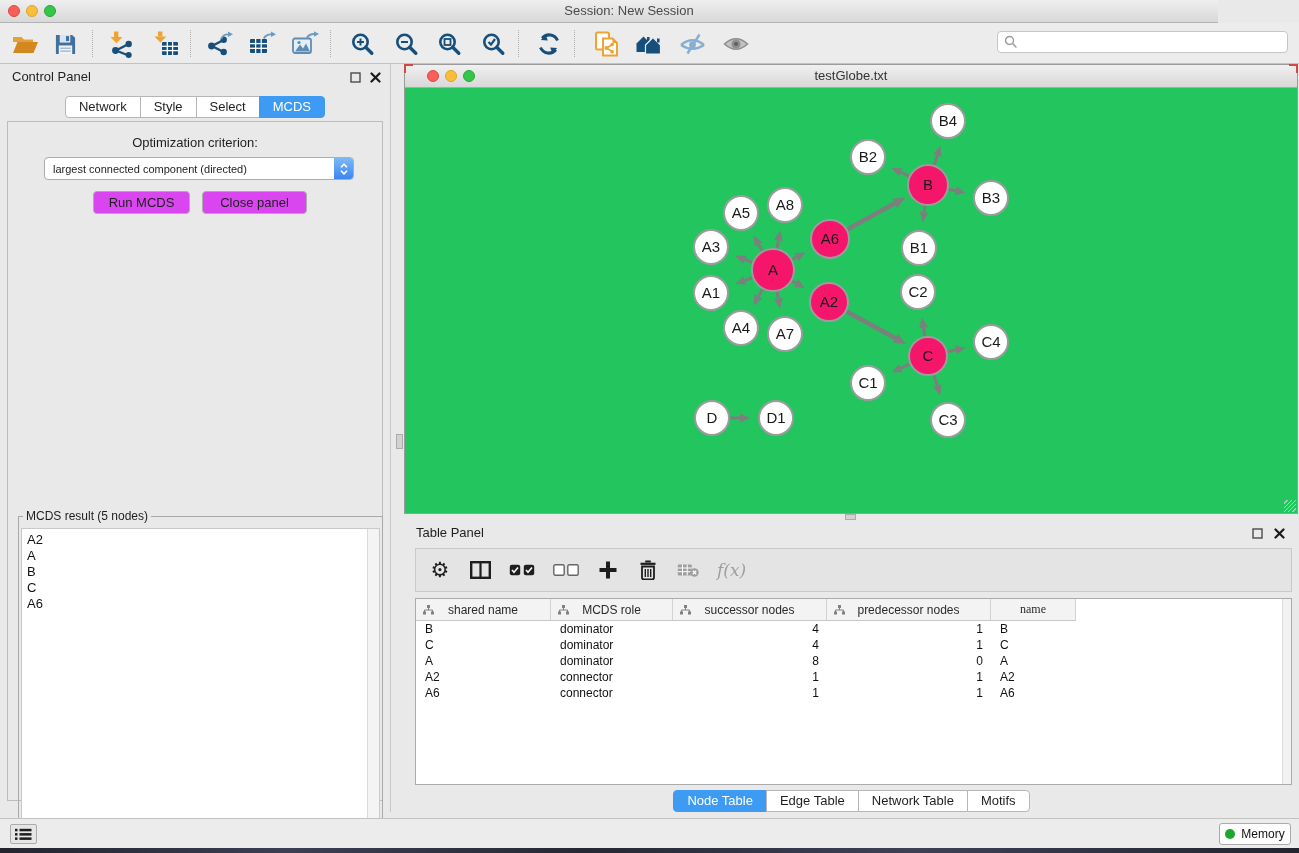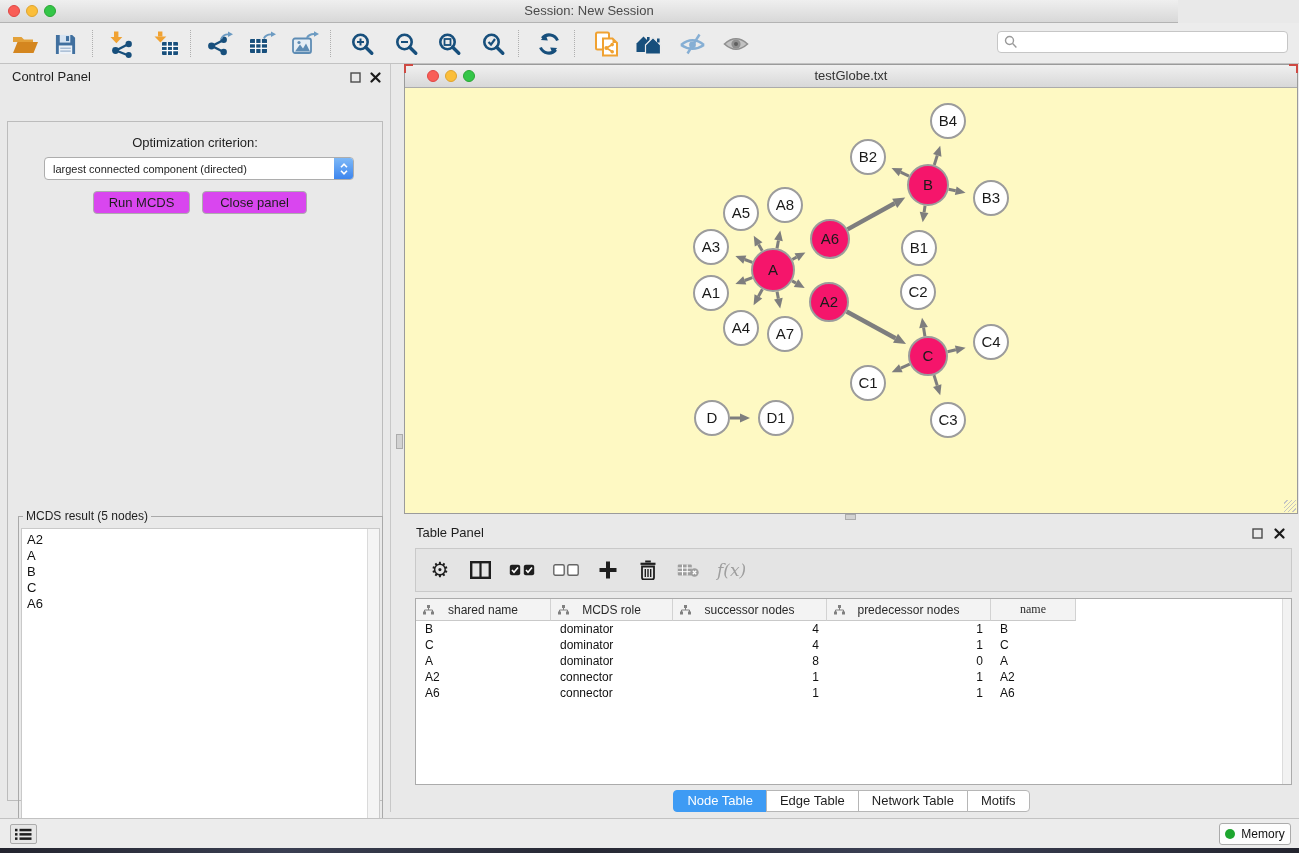--- a/index.html
+++ b/index.html
@@ -4,21 +4,21 @@
 <style>
   html,body{margin:0;padding:0;}
   body{
     width:1299px;height:853px;position:relative;overflow:hidden;
     background:#E9E9E9;
     font-family:"Liberation Sans","DejaVu Sans",sans-serif;
     -webkit-font-smoothing:antialiased;
   }
   
   .titlebar{position:absolute;left:0;top:0;width:1178px;height:22px;
-    background:linear-gradient(#EFEFEF,#D8D8D8);border-bottom:1px solid #B3B3B3;}
+    background:linear-gradient(#EFEFEF,#D8D8D8);border-bottom:1px solid #B3B3B3;padding-left:40px;}
   .tl{position:absolute;top:5px;width:12px;height:12px;border-radius:50%;box-sizing:border-box;}
   .tl-red{left:8px;background:#F95E57;border:1px solid #DF4744;}
   .tl-yellow{left:26px;background:#FBBE3A;border:1px solid #DEA42F;}
   .tl-green{left:44px;background:#34C648;border:1px solid #2BA636;}
   .title-text{text-align:center;line-height:22px;font-size:13px;color:#4A4A4A;}
   
   .toolbar{position:absolute;left:0;top:23px;width:1299px;height:40px;background:#ECECEC;
     border-bottom:1px solid #C2C2C2;}
   .tb-icon{position:absolute;top:5px;width:32px;height:32px;display:flex;align-items:center;justify-content:center;}
   .tb-sep{position:absolute;top:7px;height:27px;border-left:1px dotted #AFAFAF;width:0;}
@@ -57,21 +57,21 @@
   .list-scrollbar{position:absolute;right:0;top:0;bottom:0;width:11px;background:#F4F4F4;border-left:1px solid #DADADA;}
   .v-handle{position:absolute;left:396px;top:434px;width:7px;height:15px;background:#D2D2D2;border:1px solid #ACACAC;box-sizing:border-box;}
   .h-handle{position:absolute;left:845px;top:514px;width:11px;height:6px;background:#D2D2D2;border:1px solid #ACACAC;box-sizing:border-box;}
   
   .nw{position:absolute;left:404px;top:64px;width:894px;height:450px;background:#FFF;
     border:1px solid #9B9B9B;box-sizing:border-box;}
   .nw-titlebar{position:relative;height:22px;background:linear-gradient(#F0F0F0,#D8D8D8);border-bottom:1px solid #ABABAB;}
   .nw .tl{top:5px;}
   .nw .tl-red{left:22px}.nw .tl-yellow{left:40px}.nw .tl-green{left:58px}
   .nw-title{text-align:center;line-height:22px;font-size:13px;color:#333;}
-  .nw-canvas{position:absolute;left:0;top:23px;right:0;bottom:0;background:#fef9c3;}
+  .nw-canvas{position:absolute;left:0;top:23px;right:0;bottom:0;background:#22c55e;}
   .nw-corner{position:absolute;background:#CE4A43;}
   .resize-grip{position:absolute;right:1px;bottom:1px;width:12px;height:12px;
     background:repeating-linear-gradient(135deg,transparent,transparent 2px,#C4C4C4 2px,#C4C4C4 3px);}
   
   .tp{position:absolute;left:404px;top:520px;width:895px;height:292px;}
   .tp-toolbar{position:absolute;left:11px;top:28px;width:877px;height:44px;background:#E4E4E4;
     border:1px solid #C9C9C9;box-sizing:border-box;display:flex;align-items:center;gap:18px;padding-left:13px;}
   .tpi{display:flex;align-items:center;justify-content:center;min-width:22px;height:26px;}
   .gear-glyph{font-size:21px;line-height:22px;color:#1E1E1E;}
   .fx-label{font-family:"DejaVu Serif","Liberation Serif",serif;font-style:italic;font-size:17px;color:#9E9E9E;}
@@ -288,20 +288,26 @@
       <svg width="11" height="11" viewBox="0 0 11 11">
           <rect x="1" y="1" width="9" height="9" fill="none" stroke="#4A4A4A" stroke-width="1.4"></rect>
         </svg>
     </span>
     <span class="ph-close">
       <svg width="11" height="11" viewBox="0 0 11 11">
           <path d="M1.5 1.5 L9.5 9.5 M9.5 1.5 L1.5 9.5" stroke="#1A1A1A" stroke-width="2.2" stroke-linecap="round"></path>
         </svg>
     </span>
   </div>
+  <div class="seg-tabs">
+      <div class="seg-tab">Network</div>
+      <div class="seg-tab">Style</div>
+      <div class="seg-tab">Select</div>
+      <div class="seg-tab active">MCDS</div>
+    </div>
   <div class="cp-box">
     <div class="opt-label">Optimization criterion:</div>
     <div class="dropdown">
       <span class="dd-text">largest connected component (directed)</span>
       <span class="dd-stepper">
         <svg width="8" height="12" viewBox="0 0 8 12">
           <polyline points="1,4.2 4,1.2 7,4.2" fill="none" stroke="#FFF" stroke-width="1.6"></polyline>
           <polyline points="1,7.8 4,10.8 7,7.8" fill="none" stroke="#FFF" stroke-width="1.6"></polyline>
         </svg>
       </span>

